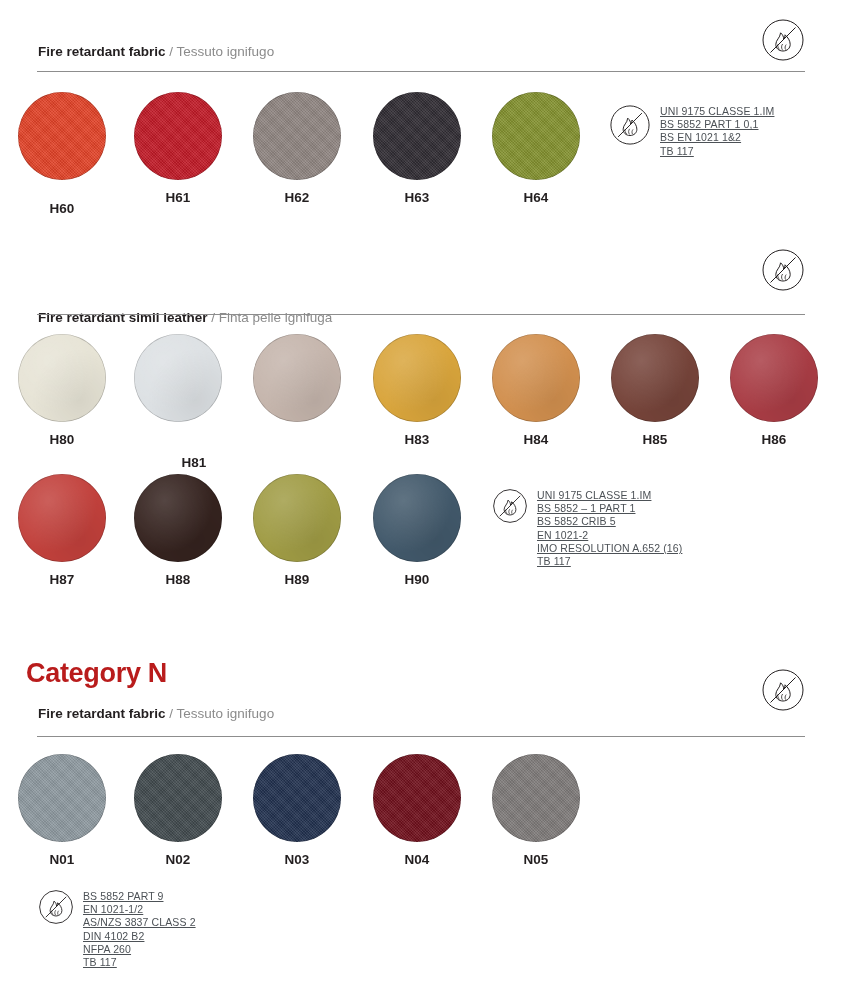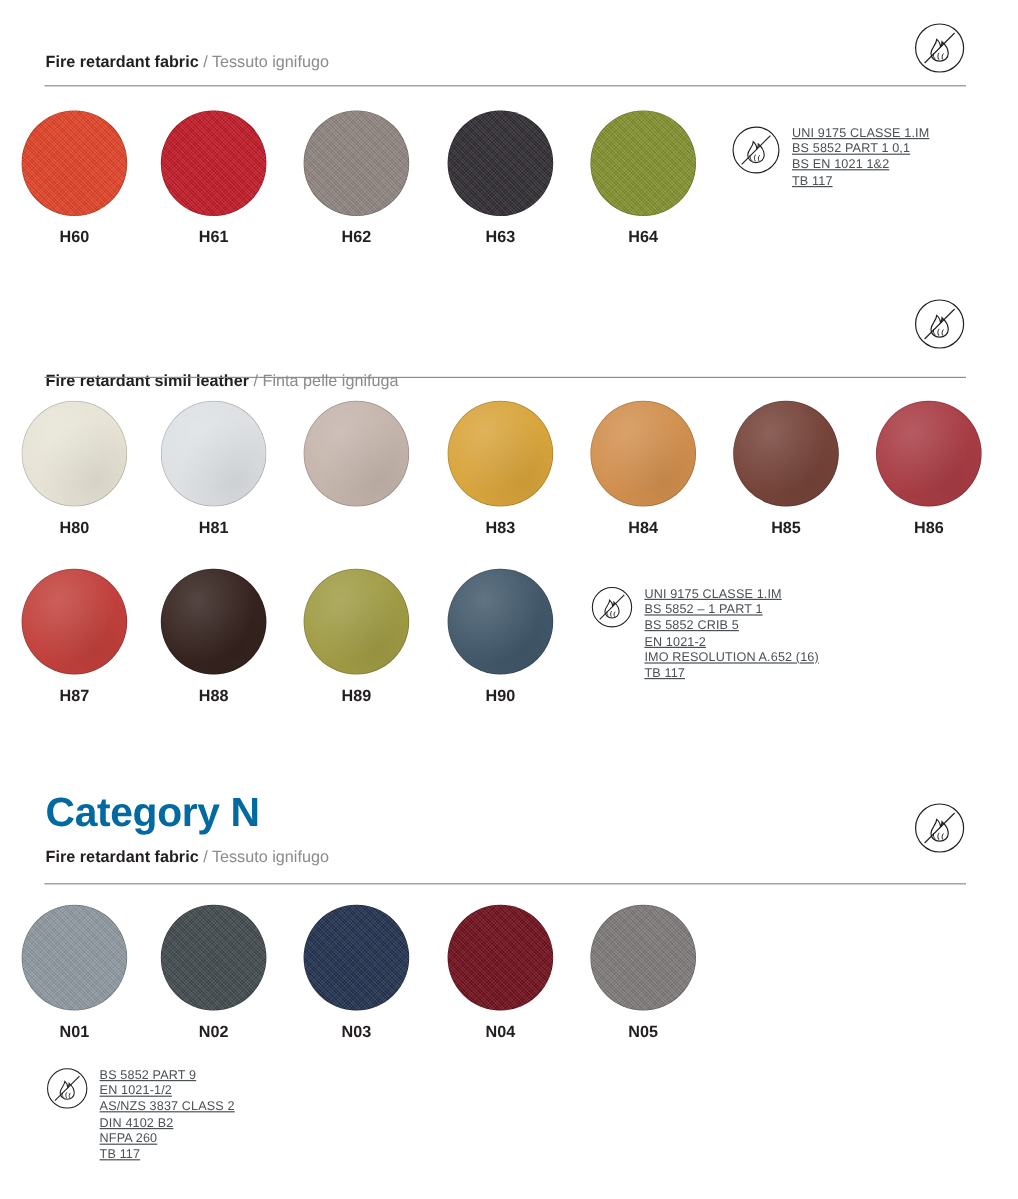--- a/index.html
+++ b/index.html
@@ -32,25 +32,25 @@
   
   .section { position: absolute; left: 0; width: 848px; }
 
   .corner-badge {
     position: absolute;
     right: 43px;
     top: 0;
   }
 
   .cat-title {
-    font-size: 34px;
+    font-size: 27px;
     font-weight: bold;
     letter-spacing: -0.3px;
-    color: #0369a1;
-    padding-left: 38px;
+    color: #b91c1c;
+    padding-left: 26px;
   }
 
   .sub-head {
     padding-left: 38px;
     font-size: 13.5px;
     line-height: 16px;
     white-space: nowrap;
   }
   .sub-head .strong {
     font-weight: bold;
@@ -155,21 +155,21 @@
 
     <div class="rule" style="top:53px;"></div>
 
     <div class="swatch-row" style="top:74px;">
       <div class="swatch fabric" style="left: 18px; background: rgb(226, 67, 40);"></div>
       <div class="swatch fabric" style="left: 134px; background: rgb(193, 26, 39);"></div>
       <div class="swatch fabric" style="left: 253px; background: rgb(143, 133, 129);"></div>
       <div class="swatch fabric" style="left: 373px; background: rgb(48, 44, 51);"></div>
       <div class="swatch fabric" style="left: 492px; background: rgb(131, 145, 47);"></div>
 
-      <div class="swatch-label" style="left:18px;">H60</div>
+      <div class="swatch-label" style="left:18px;margin-top:11px;">H60</div>
       <div class="swatch-label" style="left:134px;">H61</div>
       <div class="swatch-label" style="left:253px;">H62</div>
       <div class="swatch-label" style="left:373px;">H63</div>
       <div class="swatch-label" style="left:492px;">H64</div>
 
       <div class="cert" style="left:609px; top:12px;">
         <span>
           <svg class="fr-badge" viewBox="0 0 44 44" aria-hidden="true">
             <circle cx="22" cy="22" r="20" fill="none" stroke="#231f20" stroke-width="1"></circle>
             <path d="M22 33c-4.2 0-7.2-2.8-7.2-6.6 0-4.6 4.4-6.4 4.8-11.6 2.1 1.8 3.1 4.1 3.1 6.2 1.0-1.1 1.4-2.7 1.3-4.2 3.0 2.6 5.2 6.0 5.2 9.6 0 3.8-3.0 6.6-7.2 6.6z" fill="none" stroke="#231f20" stroke-width="1"></path>
@@ -208,21 +208,21 @@
     <div class="swatch-row" style="top:86px;padding-left:18px;">
       <div class="swatch leather" style="left: 18px; background: rgb(231, 228, 214);"></div>
       <div class="swatch leather" style="left: 134px; background: rgb(221, 225, 228);"></div>
       <div class="swatch leather" style="left: 253px; background: rgb(197, 181, 172);"></div>
       <div class="swatch leather" style="left: 373px; background: rgb(217, 165, 60);"></div>
       <div class="swatch leather" style="left: 492px; background: rgb(210, 144, 79);"></div>
       <div class="swatch leather" style="left: 611px; background: rgb(118, 68, 58);"></div>
       <div class="swatch leather" style="left: 730px; background: rgb(169, 61, 69);"></div>
 
       <div class="swatch-label" style="left:18px;">H80</div>
-      <div class="swatch-label" style="left:134px;">H81</div>
+      <div class="swatch-label" style="left:150px;margin-top:23px;">H81</div>
       <div class="swatch-label" style="left:253px;margin-top:43px;">H82</div>
       <div class="swatch-label" style="left:373px;">H83</div>
       <div class="swatch-label" style="left:492px;">H84</div>
       <div class="swatch-label" style="left:611px;">H85</div>
       <div class="swatch-label" style="left:730px;">H86</div>
     </div>
 
     <div class="swatch-row" style="top:226px;">
       <div class="swatch leather" style="left: 18px; background: rgb(194, 65, 60);"></div>
       <div class="swatch leather" style="left: 134px; background: rgb(53, 35, 31);"></div>

